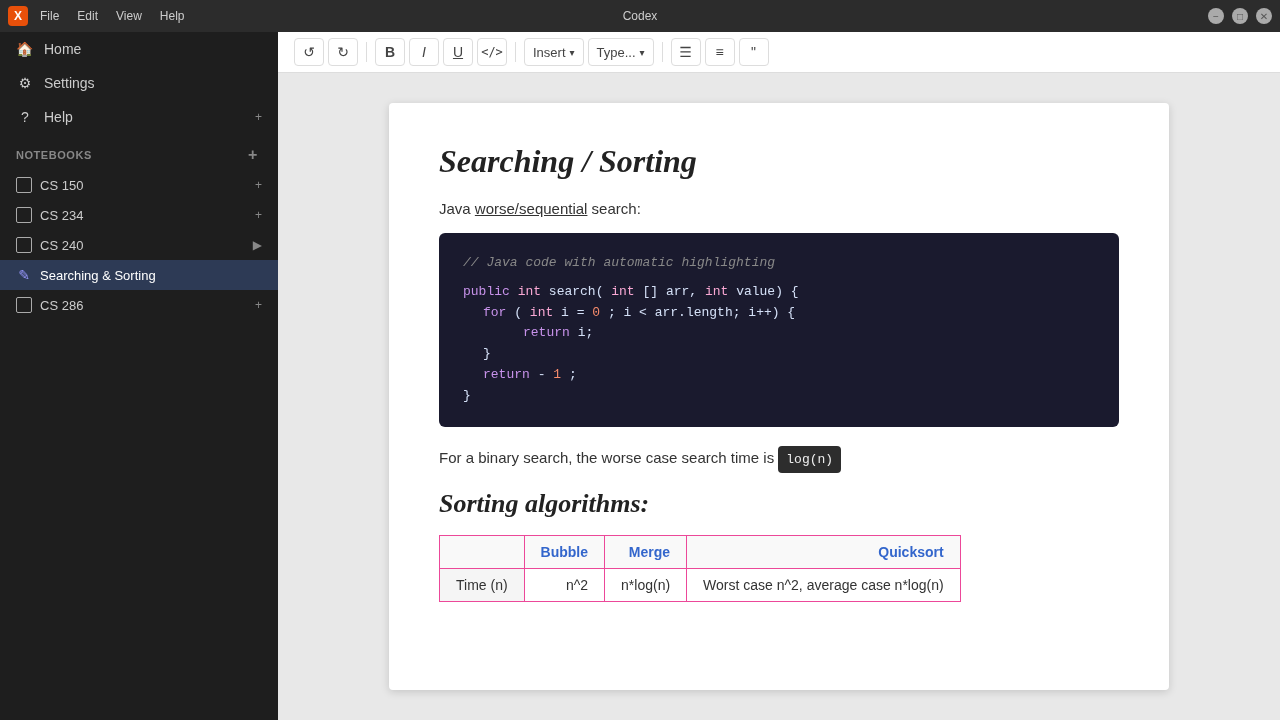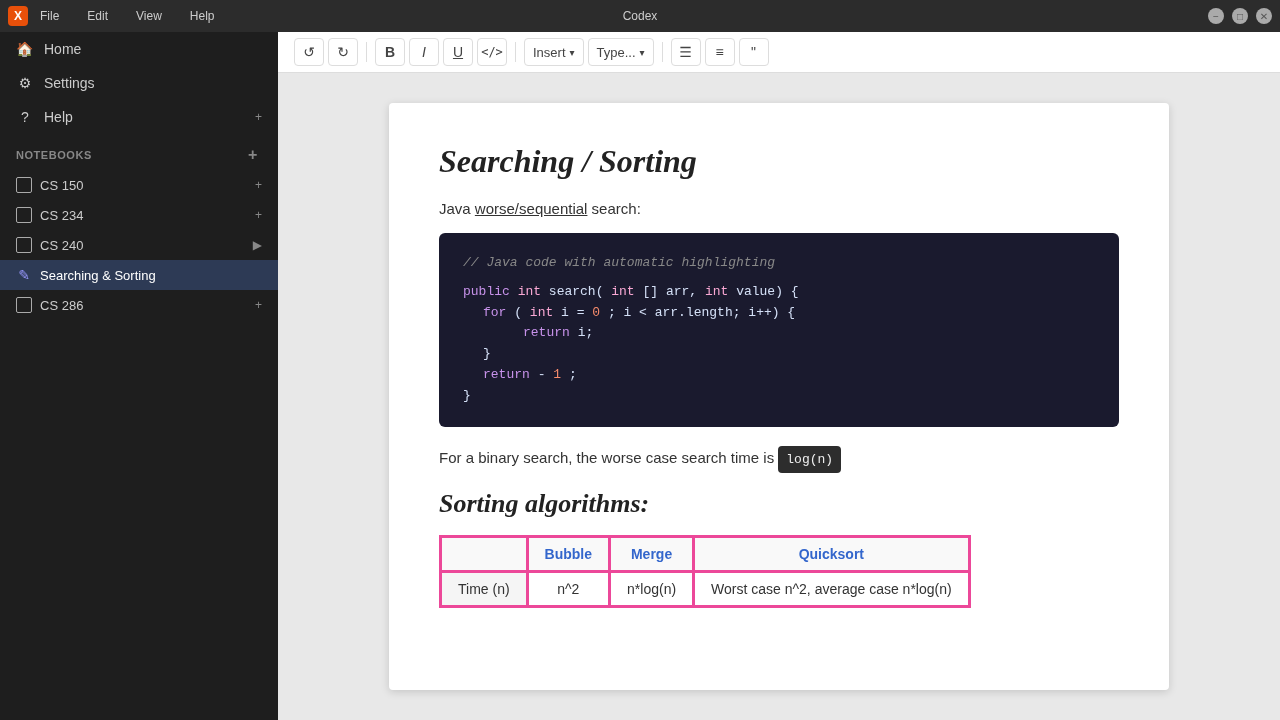--- a/index.html
+++ b/index.html
@@ -16,21 +16,21 @@
       flex-shrink: 0;
     }
     .titlebar-left { display: flex; align-items: center; gap: 4px; }
     .titlebar-logo {
       width: 20px; height: 20px;
       background: #e8500a;
       border-radius: 4px;
       display: flex; align-items: center; justify-content: center;
       font-size: 12px; font-weight: bold; color: white;
     }
-    .titlebar-menu { display: flex; gap: 12px; }
+    .titlebar-menu { display: flex; gap: 2px; }
     .titlebar-menu-item {
       color: #ccc;
       font-size: 12px;
       padding: 2px 8px;
       cursor: pointer;
       border-radius: 3px;
     }
     .titlebar-title { color: #ccc; font-size: 12px; position: absolute; left: 50%; transform: translateX(-50%); }
     .titlebar-controls { display: flex; gap: 8px; }
     .titlebar-btn {
@@ -255,23 +255,23 @@
       font-family: Georgia, serif;
     }
 
     
     .algo-table {
       border-collapse: collapse;
       font-size: 14px;
       color: #333;
     }
     .algo-table th, .algo-table td {
-      border: 3px solid #ec4899;
+      border: 1px solid #ec4899;
       padding: 8px 16px;
-      text-align: center;
+      text-align: right;
     }
     .algo-table th { font-weight: 600; background: #f9f9f9; }
     .algo-table td:first-child { background: #f5f5f5; font-weight: 500; }
     .algo-table th.col-bubble { color: #3366cc; }
     .algo-table th.col-merge { color: #3366cc; }
     .algo-table th.col-quick { color: #3366cc; }
   </style>
 </head>
 <body>
 

